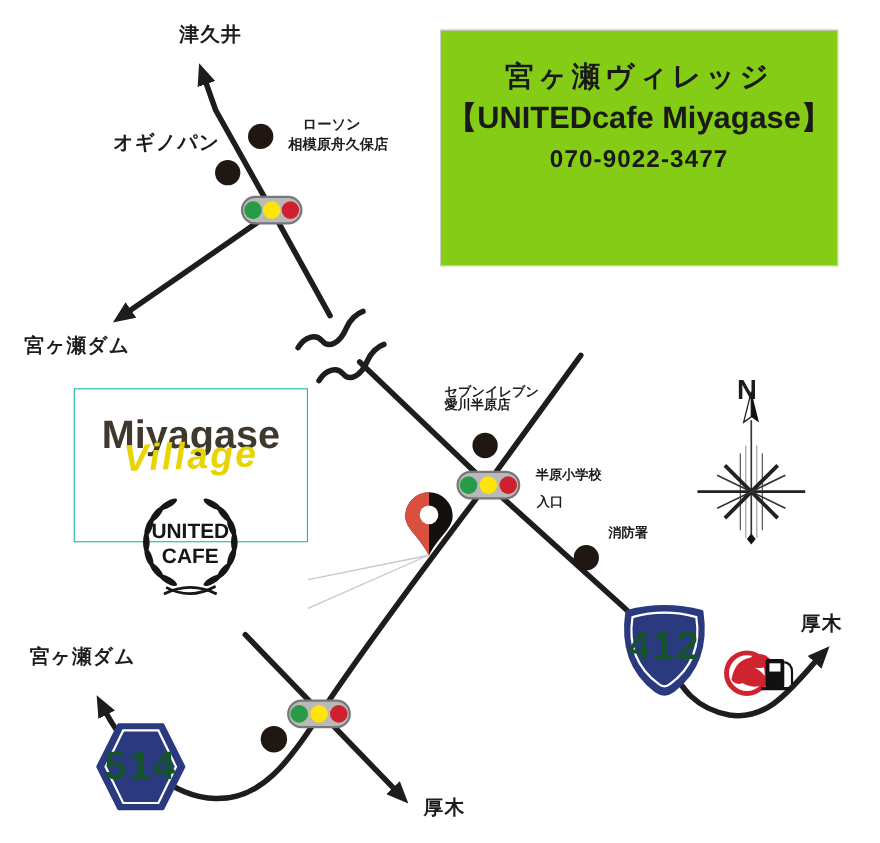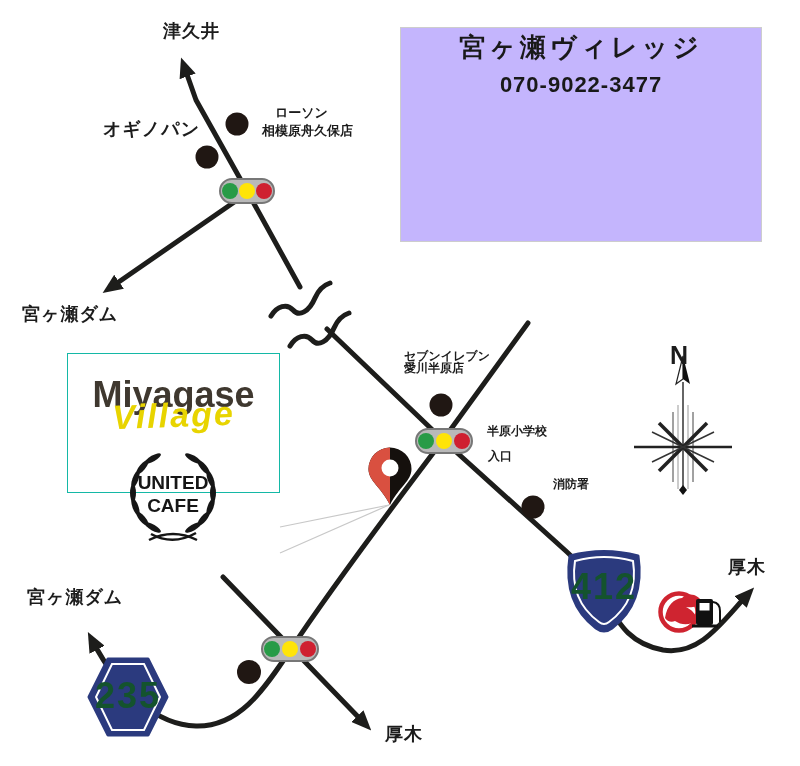--- a/index.html
+++ b/index.html
@@ -10,22 +10,22 @@
          font-family:"Liberation Sans",sans-serif;}
   .fs18{font-size:18px;letter-spacing:1px;}
   .fs15{font-size:12px;}
   .fs13{font-size:13px;}
   .fs16{font-size:16px;}
   .compass-n{font-size:25px;font-weight:800;letter-spacing:0;}
   .sign-num{position:absolute;z-index:4;color:#14532d;font-weight:bold;font-size:36px;
             letter-spacing:2px;transform:translate(-50%,-54%);font-family:"Liberation Sans",sans-serif;}
   
   .info-box{position:absolute;left:400px;top:27px;width:362px;height:215px;z-index:2;
-            background:#c4b5fd;border:1px solid #cdcdcd;text-align:center;
-            box-sizing:border-box;color:#191919;font-weight:bold;}
+            background:#84cc16;border:1px solid #cdcdcd;text-align:center;
+            box-sizing:border-box;padding-top:22px;color:#191919;font-weight:bold;}
   .info-box div{line-height:38px;}
   .il1{font-size:26px;letter-spacing:4px;}
   .il2{font-size:28px;}
   .il3{font-size:28px;letter-spacing:1px;}
   .il4{font-size:26px;}
   .il5{font-size:22px;letter-spacing:1px;}
   
   .logo-box{position:absolute;left:67px;top:353px;width:213px;height:140px;z-index:2;
             background:#ffffff;border:1px solid #14b8a6;box-sizing:border-box;}
   .logo-title{margin-top:20px;text-align:center;font-size:36px;font-weight:800;
@@ -136,20 +136,21 @@
         <rect x="696" y="599" width="17" height="26" rx="2" fill="#111111"></rect>
         <rect x="699.5" y="603" width="10" height="7.5" fill="#ffffff"></rect>
         <path d="M 713,602 q 7,1 7,9 l 0,11" fill="none" stroke="#111111" stroke-width="2"></path>
         <line x1="692" y1="626" x2="718" y2="626" stroke="#111111" stroke-width="3"></line>
       </g>
     </g>
   </svg>
 
   <div class="info-box">
     <div class="il1">宮ヶ瀬ヴィレッジ</div>
+    <div class="il2">【UNITEDcafe Miyagase】</div>
     <div class="il5">070-9022-3477</div>
   </div>
 
   <div class="logo-box">
     <div class="logo-title">Miyagase</div>
     <div class="logo-sub">Village</div>
     <svg class="emblem" width="122" height="118" viewBox="0 0 122 118">
       <g fill="#161616">
         <ellipse rx="9" ry="3" transform="translate(80,22.4) rotate(30)"></ellipse>
         <ellipse rx="9" ry="3" transform="translate(90.6,31.3) rotate(50)"></ellipse>
@@ -182,15 +183,15 @@
   <div class="label fs15" style="left:404px;top:360px;">愛川半原店</div>
   <div class="label fs15" style="left:487px;top:423px;">半原小学校</div>
   <div class="label fs15" style="left:488px;top:448px;">入口</div>
   <div class="label fs15" style="left:553px;top:476px;">消防署</div>
   <div class="label fs18" style="left:27px;top:585px;">宮ヶ瀬ダム</div>
   <div class="label fs18" style="left:728px;top:555px;">厚木</div>
   <div class="label fs18" style="left:385px;top:722px;">厚木</div>
   <div class="label compass-n" style="left:670px;top:341px;">N</div>
 
   <div class="sign-num" style="left:604px;top:589px;">412</div>
-  <div class="sign-num" style="left:128px;top:698px;">235</div>
+  <div class="sign-num" style="left:128px;top:698px;">514</div>
 
 </div>
 
 </body></html>

